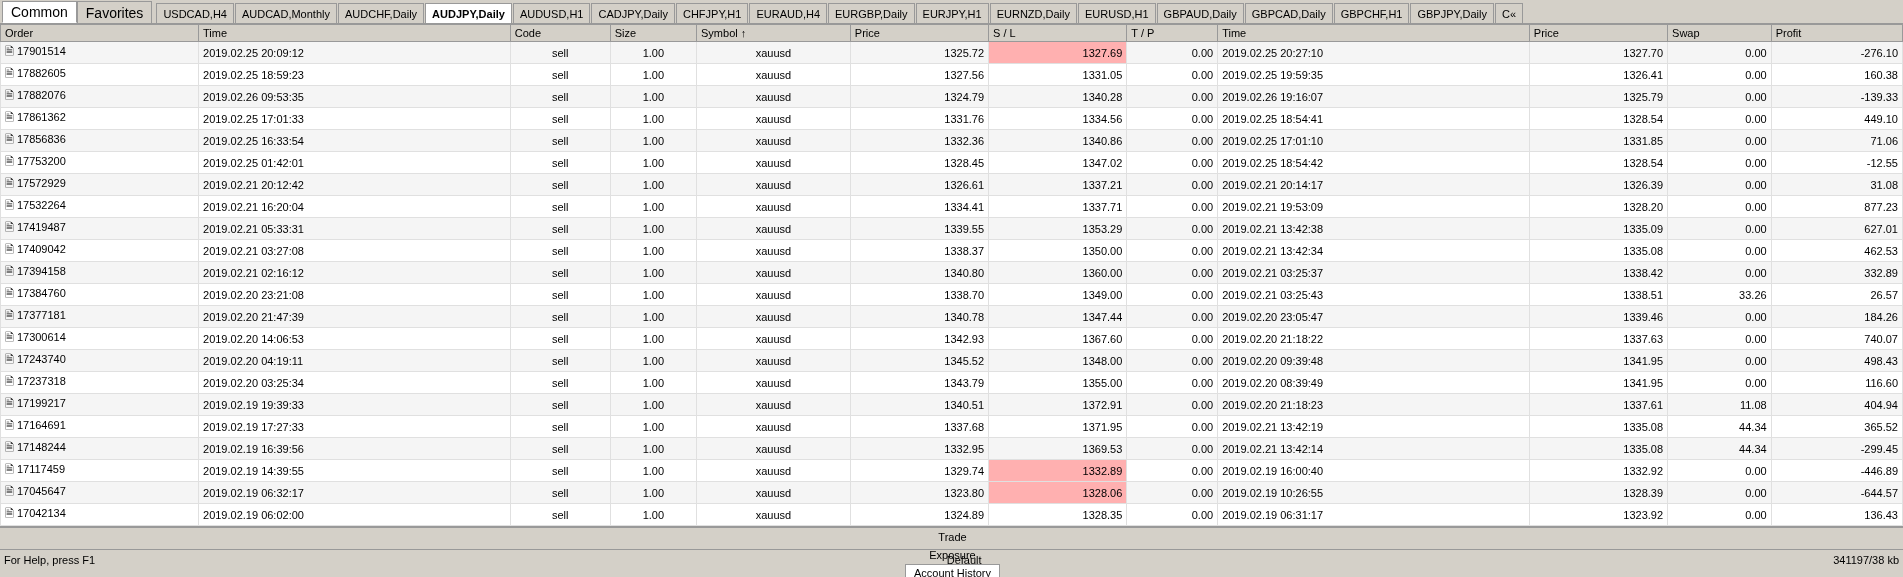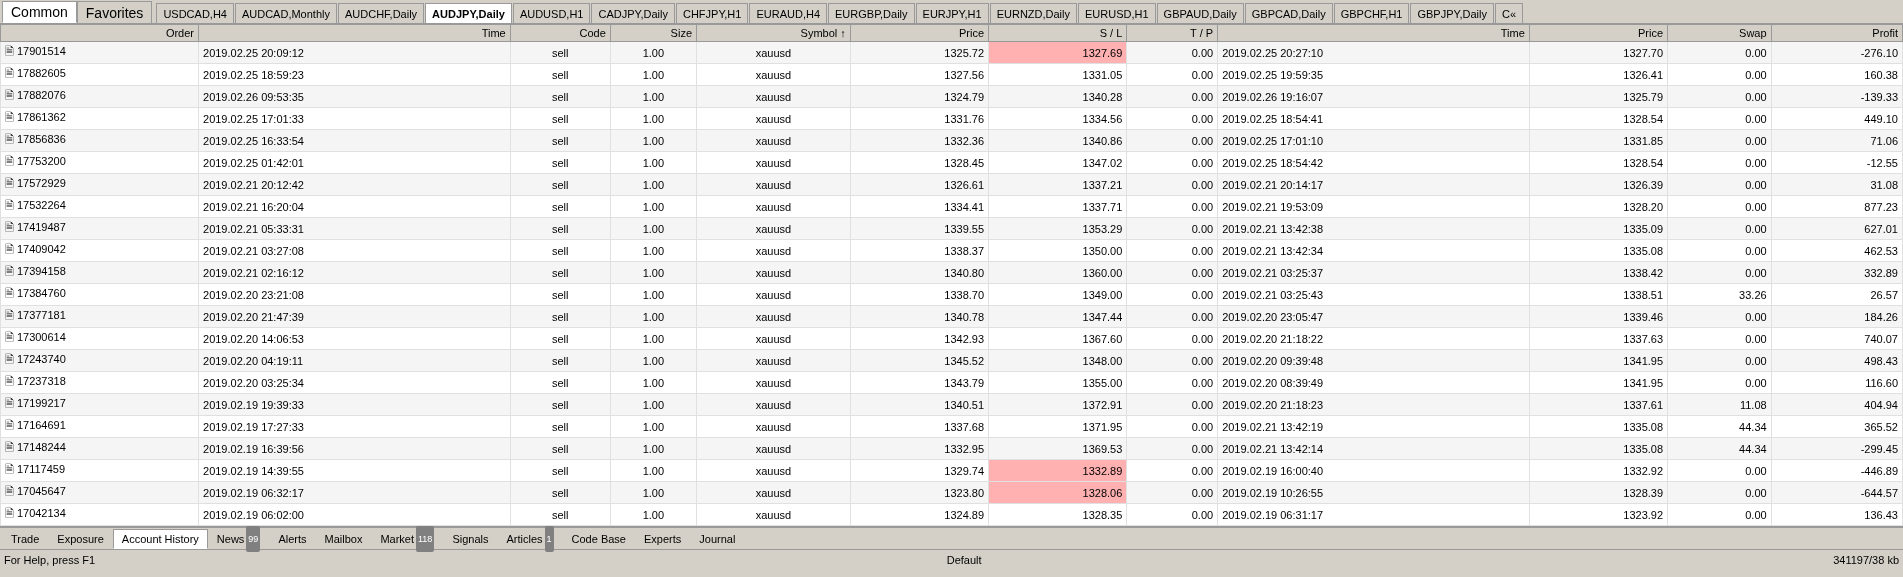--- a/index.html
+++ b/index.html
@@ -11,30 +11,30 @@
     .tab-btn { padding: 2px 8px; font-size: 14px; cursor: pointer; border: 1px solid #999; border-bottom: none; background: #d4d0c8; height: 22px; display: flex; align-items: center; }
     .tab-btn.active { background: #fff; border-bottom: 1px solid #fff; z-index: 1; }
     .instrument-tabs { display: flex; align-items: flex-start; flex: 1; overflow: hidden; padding-left: 4px; }
     .inst-tab { padding: 2px 6px; font-size: 11px; cursor: pointer; border: 1px solid #999; border-bottom: none; background: #d4d0c8; height: 20px; display: flex; align-items: center; white-space: nowrap; margin-right: 1px; }
     .inst-tab.active { background: #fff; font-weight: bold; }
 
     
     .table-container { background: #fff; height: calc(577px - 24px - 28px - 22px); overflow: hidden; border-bottom: 1px solid #999; }
     table { width: 100%; border-collapse: collapse; font-size: 11px; }
     thead tr { background: #d4d0c8; }
-    thead th { border: 1px solid #999; padding: 2px 4px; text-align: right; font-weight: normal; white-space: nowrap; cursor: pointer; }
+    thead th { border: 1px solid #999; padding: 2px 4px; text-align: left; font-weight: normal; white-space: nowrap; cursor: pointer; }
     tbody tr { background: #fff; }
     tbody tr:nth-child(odd) { background: #f5f5f5; }
     tbody td { border: 1px solid #e0e0e0; padding: 1px 4px; white-space: nowrap; }
     tbody td.center { text-align: center; }
     tbody td.right { text-align: right; }
     .highlight-red { background: #ffb0b0 !important; }
 
     
-    .bottom-tabs { display: flex; background: #d4d0c8; border-top: 1px solid #999; height: 22px; align-items: center; padding-left: 2px; }
+    .bottom-tabs { display: flex; background: #d4d0c8; border-top: 1px solid #999; height: 22px; align-items: center; padding-left: 2px; flex-direction: column; }
     .bottom-tab { padding: 2px 8px; font-size: 11px; cursor: pointer; border: 1px solid transparent; height: 20px; display: flex; align-items: center; white-space: nowrap; }
     .bottom-tab.active { background: #fff; border: 1px solid #999; border-bottom: 1px solid #fff; }
     .badge { background: #808080; color: #fff; border-radius: 2px; padding: 8px 2px; font-size: 9px; margin-left: 2px; }
 
     
     .status-bar { background: #d4d0c8; border-top: 1px solid #999; height: 20px; display: flex; align-items: center; padding: 0 4px; justify-content: space-between; font-size: 11px; }
   </style>
 </head>
 <body>
 

